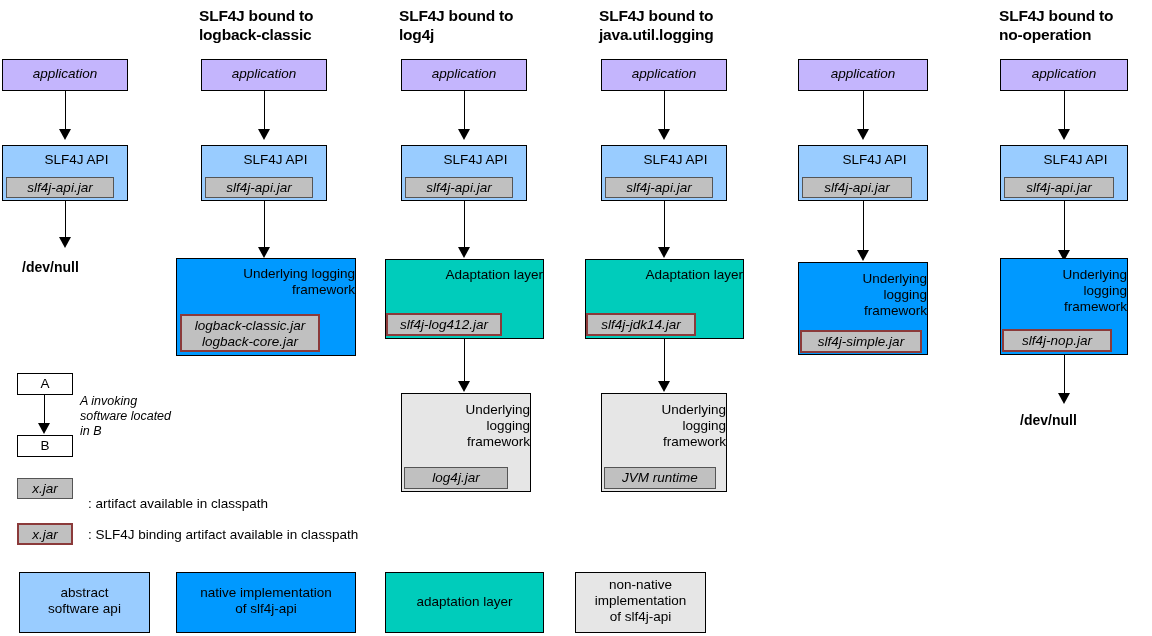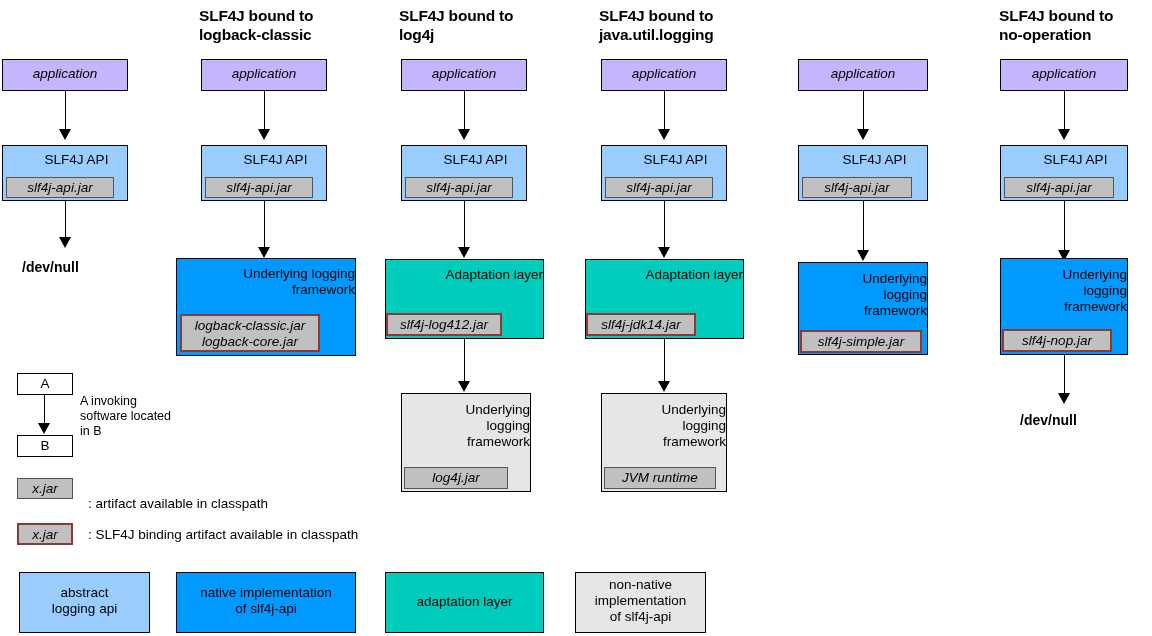--- a/index.html
+++ b/index.html
@@ -313,33 +313,33 @@
   <div class="devnull" style="left:1020px; top:412px;">/dev/null</div>
 
   <div class="ab-box" style="left:17px; top:373px; width:56px; height:22px;">
     <span>A</span>
   </div>
   <div class="arrow-line" style="left:44px; top:395px; height:34px;"></div>
   <div class="arrow-head" style="left:38px; top:423px;"></div>
   <div class="ab-box" style="left:17px; top:435px; width:56px; height:22px;">
     <span>B</span>
   </div>
-  <div class="legend-text" style="left:80px; top:394px; width:140px;">A invoking
+  <div class="legend-text" style="left:80px; top:394px; width:140px;font-style:italic;">A invoking
 software located
 in B</div>
 
   <div class="jar jar-plain" style="left:17px; top:478px; width:56px; height:21px; padding-top:2px;">x.jar</div>
   <div class="legend-note" style="left:88px; top:496px;">: artifact available in classpath</div>
 
   <div class="jar jar-binding" style="left:17px; top:523px; width:56px; height:22px; padding-top:2px;">x.jar</div>
   <div class="legend-note" style="left:88px; top:527px;">: SLF4J binding artifact available in classpath</div>
 
   <div class="swatch" style="left:19px; top:572px; width:131px; height:61px; background:#99CCFF;">
     <span class="swatch-label" style="display:block; padding-top:12px;">abstract
-logging api</span>
+software api</span>
   </div>
 
   <div class="swatch" style="left:176px; top:572px; width:180px; height:61px; background:#0099FF;">
     <span class="swatch-label" style="display:block; padding-top:12px;">native implementation
 of slf4j-api</span>
   </div>
 
   <div class="swatch" style="left:385px; top:572px; width:159px; height:61px; background:#00CCBB;">
     <span class="swatch-label" style="display:block; padding-top:21px;">adaptation layer</span>
   </div>

